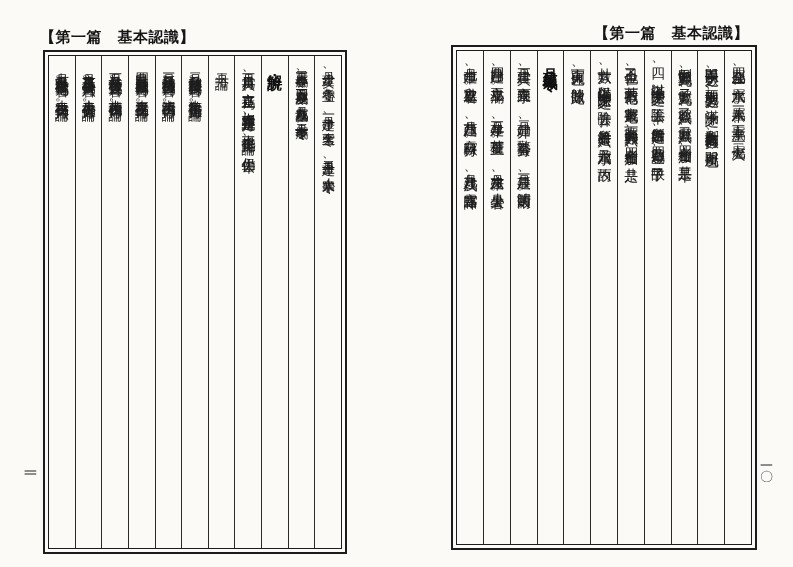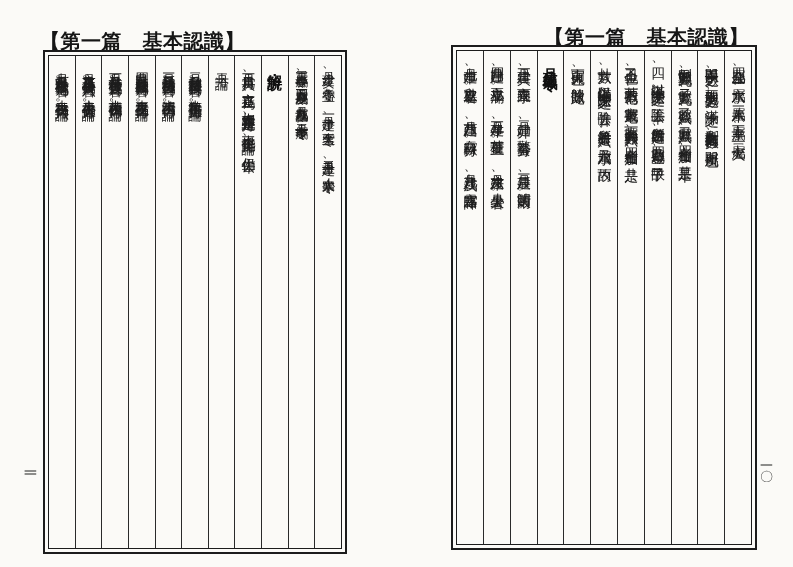--- a/index.html
+++ b/index.html
@@ -31,21 +31,21 @@
   }
   .col:last-child{border-left:none;}
   .col.tight{font-size:13px;letter-spacing:0.5px;}
   .col.heading{
     font-family:"Liberation Sans", sans-serif;
     font-weight:bold;font-size:15px;letter-spacing:2px;color:#111;
   }
   .section-header{
     position:absolute;
     font-family:"Liberation Sans", sans-serif;
-    font-weight:bold;font-size:20px;letter-spacing:0.5px;color:#161616;
+    font-weight:bold;font-size:15px;letter-spacing:0.5px;color:#161616;
     white-space:nowrap;
   }
   .page-num{
     position:absolute;
     writing-mode:vertical-rl;text-orientation:upright;
     font-size:13px;letter-spacing:3px;color:#222;
     font-family:"Liberation Serif", serif;
   }
 </style>
 </head>

